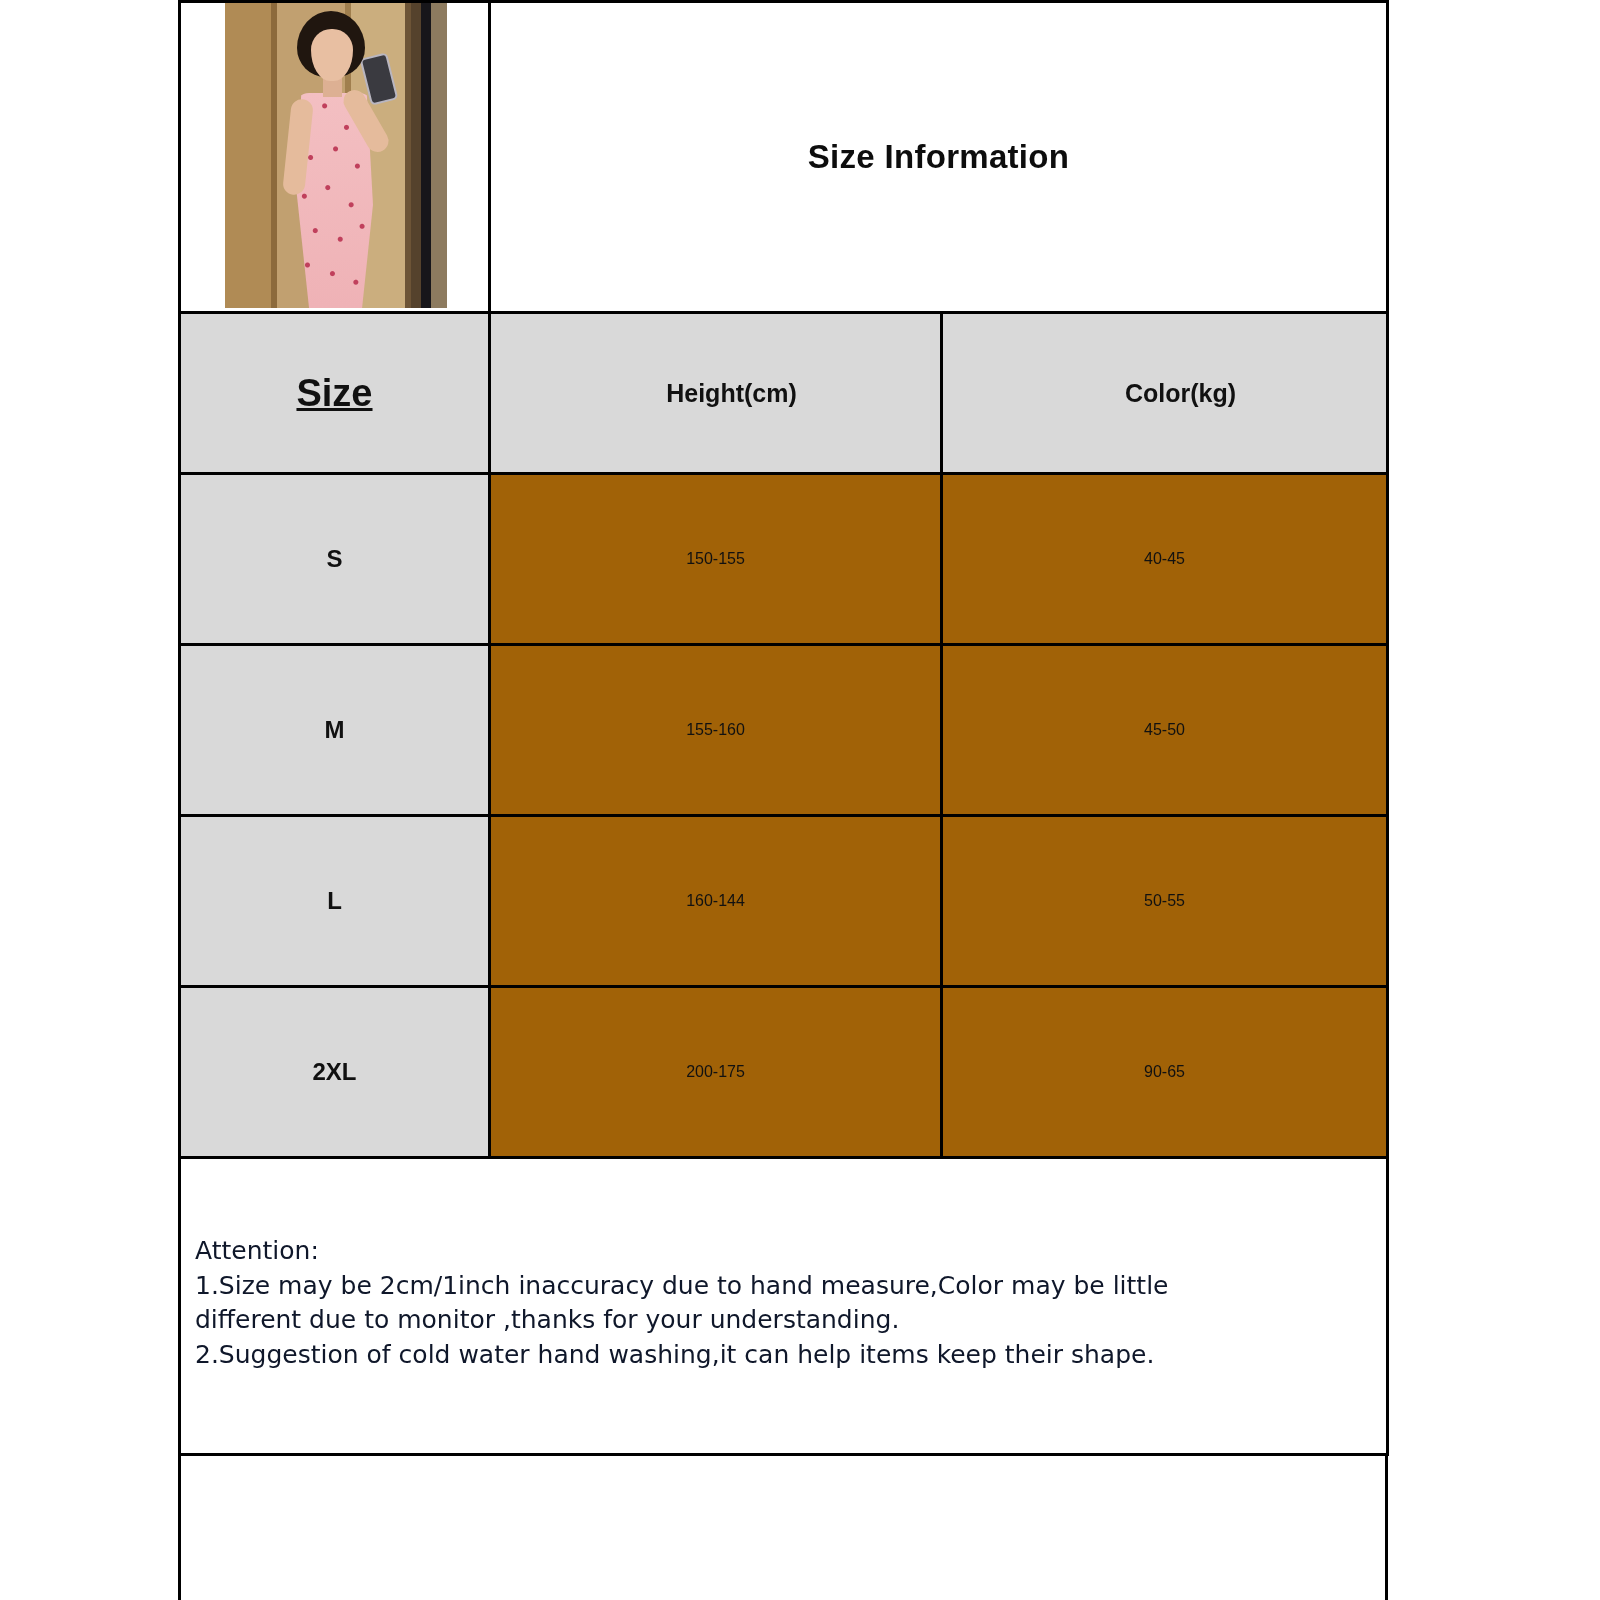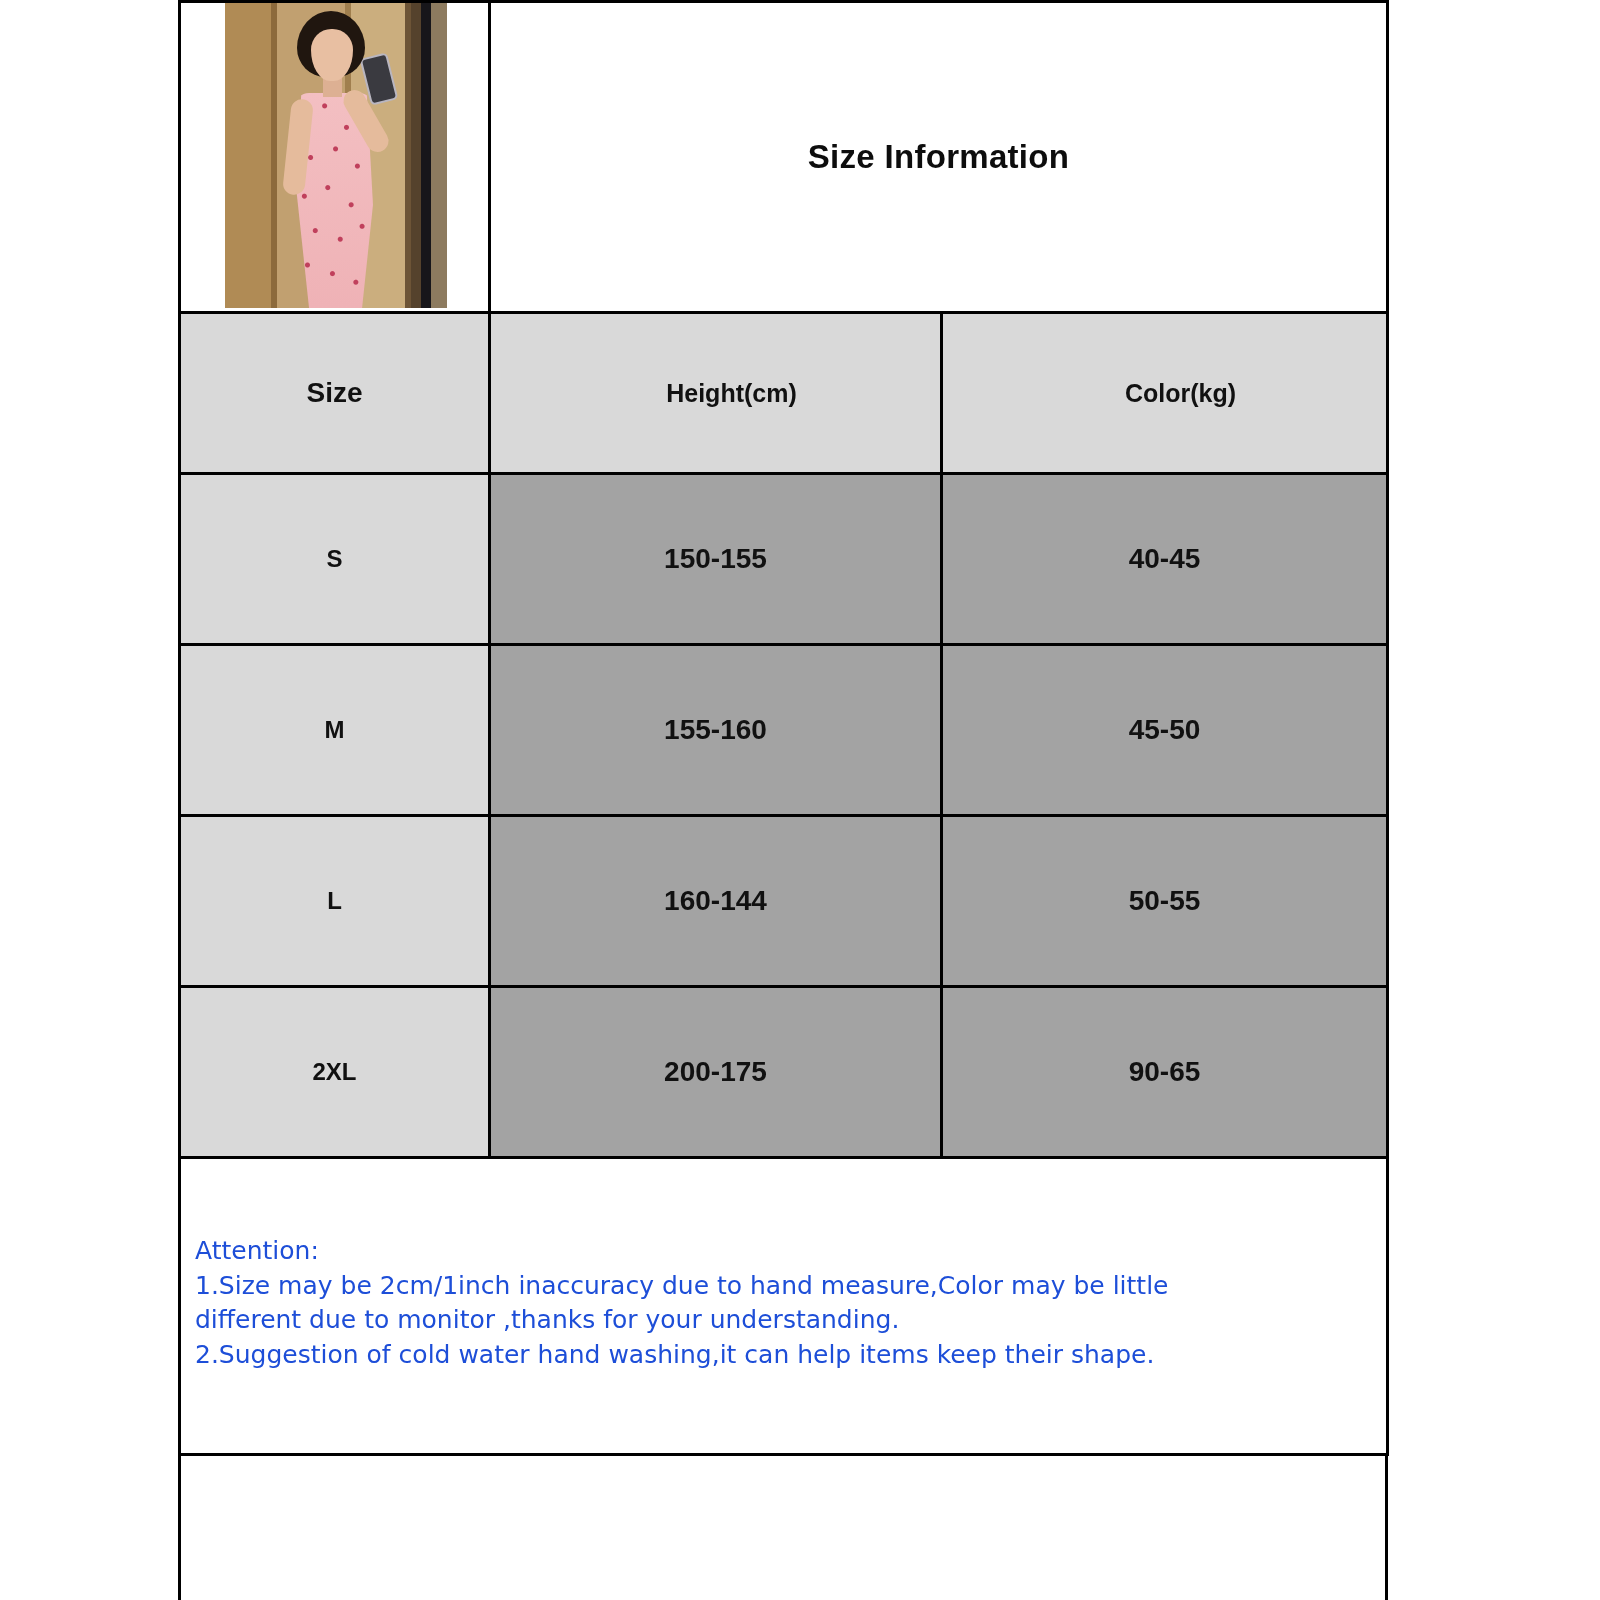--- a/index.html
+++ b/index.html
@@ -170,57 +170,58 @@
     color: #0d0d0d;
     letter-spacing: 0.3px;
   }
 
   
   .hdr {
     height: 158px;
     background: #d9d9d9;
   }
   .hdr-size {
-    font-size: 28px;
-    font-weight: bold;
+    font-size: 38px;
+    font-weight: bold;
+    text-decoration: underline;
   }
   .hdr-col {
     font-size: 25px;
     font-weight: bold;
     margin-left: 32px;
   }
 
   
   .row-cell {
     height: 168px;
   }
   .cell-size {
     background: #d9d9d9;
     font-size: 24px;
     font-weight: bold;
   }
   .cell-val {
-    background: #a3a3a3;
-    font-size: 28px;
-    font-weight: bold;
+    background: #a16207;
+    font-size: 16px;
+    font-weight: normal;
   }
 
   
   .attention-cell {
     background: #ffffff;
     text-align: left !important;
     vertical-align: top;
     padding: 8px 14px 14px 14px !important;
     height: 272px;
   }
   .attention-cell p {
     margin: 0;
     font-size: 25px;
     line-height: 1.38;
-    color: #1d4ed8;
+    color: #0f172a;
     font-family: "DejaVu Sans", sans-serif;
   }
 </style>
 </head>
 <body>
 
 <div class="page">
   <div class="sheet"></div>
 
   <table class="size-table">

